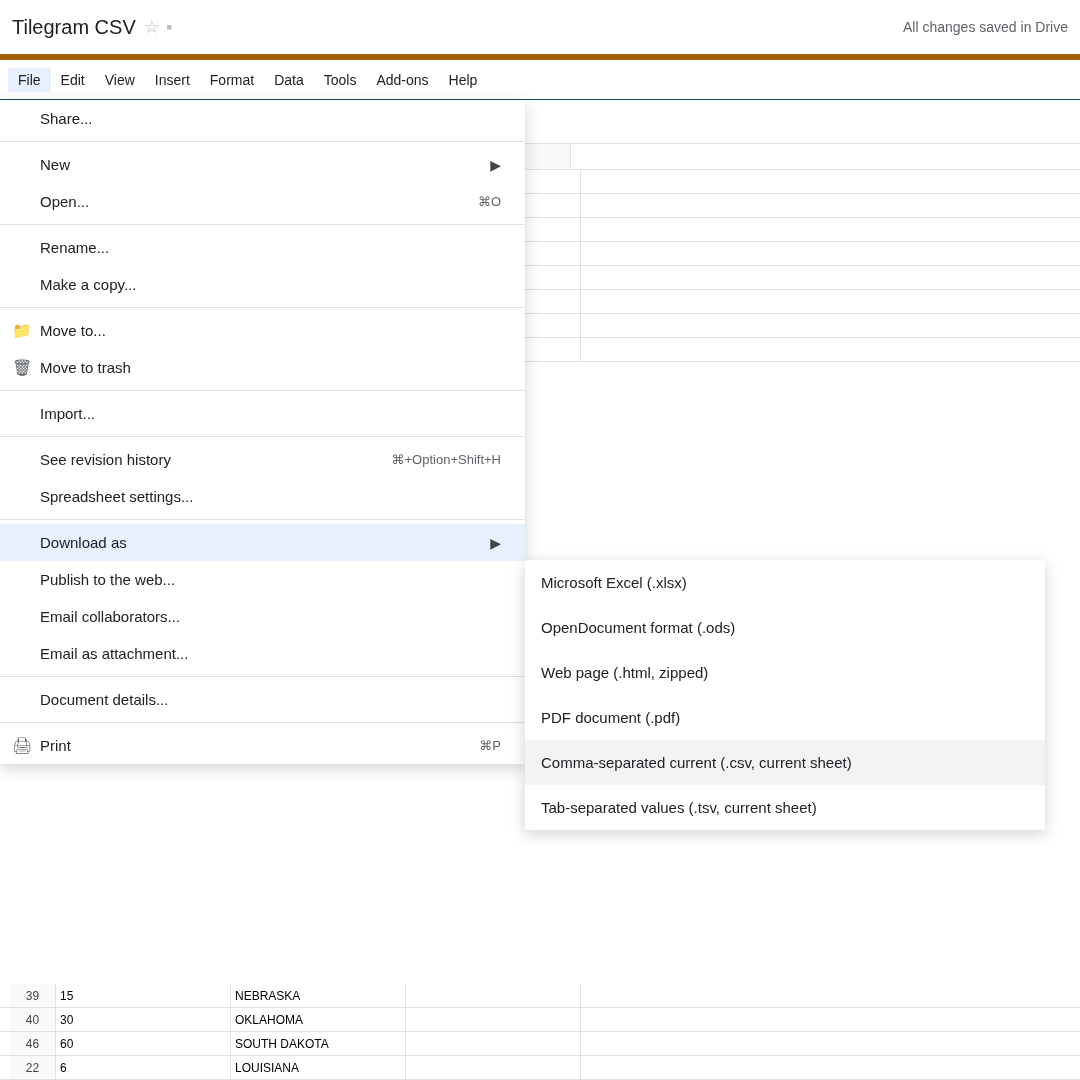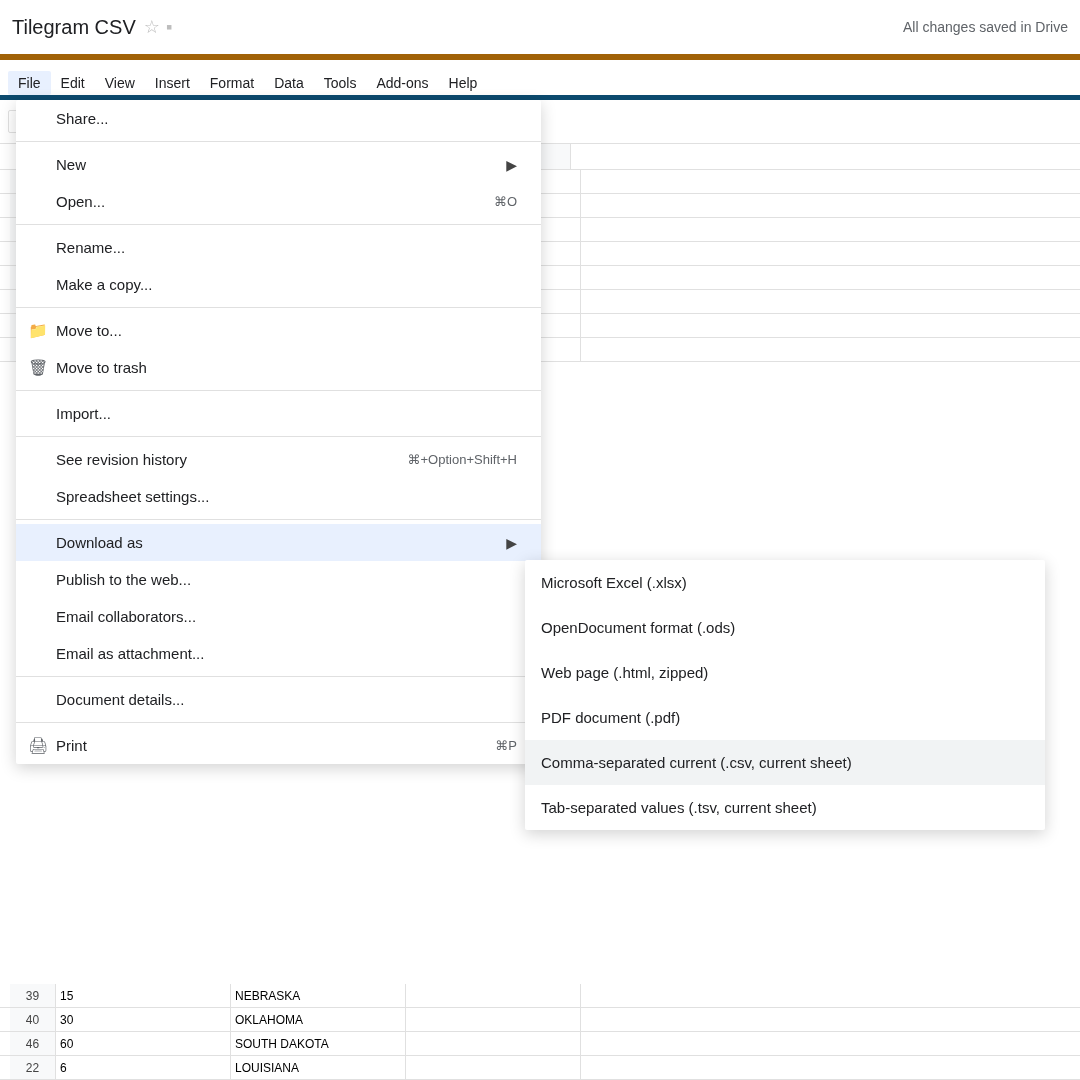--- a/index.html
+++ b/index.html
@@ -36,25 +36,25 @@
     }
     #save-status {
       margin-left: auto;
       font-size: 14px;
       color: #5f6368;
     }
 
     
     #menu-bar {
       display: flex;
-      align-items: flex-end;
+      align-items: center;
       height: 40px;
       padding: 0 8px;
       background: #fff;
-      border-bottom: 5px solid #0c4a6e;
+      border-bottom: 1px solid #0c4a6e;
     }
     .menu-item {
       padding: 4px 10px;
       font-size: 14px;
       color: #202124;
       cursor: pointer;
       border-radius: 2px;
     }
     .menu-item.active {
       background: #e8f0fe;
@@ -144,21 +144,21 @@
       display: flex;
       align-items: center;
       overflow: hidden;
       white-space: nowrap;
     }
 
     
     #file-dropdown {
       position: absolute;
       top: 100px;
-      left: 16px;
+      left: 0;
       width: 525px;
       background: #fff;
       box-shadow: 0 4px 16px rgba(0,0,0,0.18);
       z-index: 100;
       border-radius: 2px;
     }
     .dropdown-item {
       display: flex;
       align-items: center;
       padding: 10px 24px 10px 40px;

